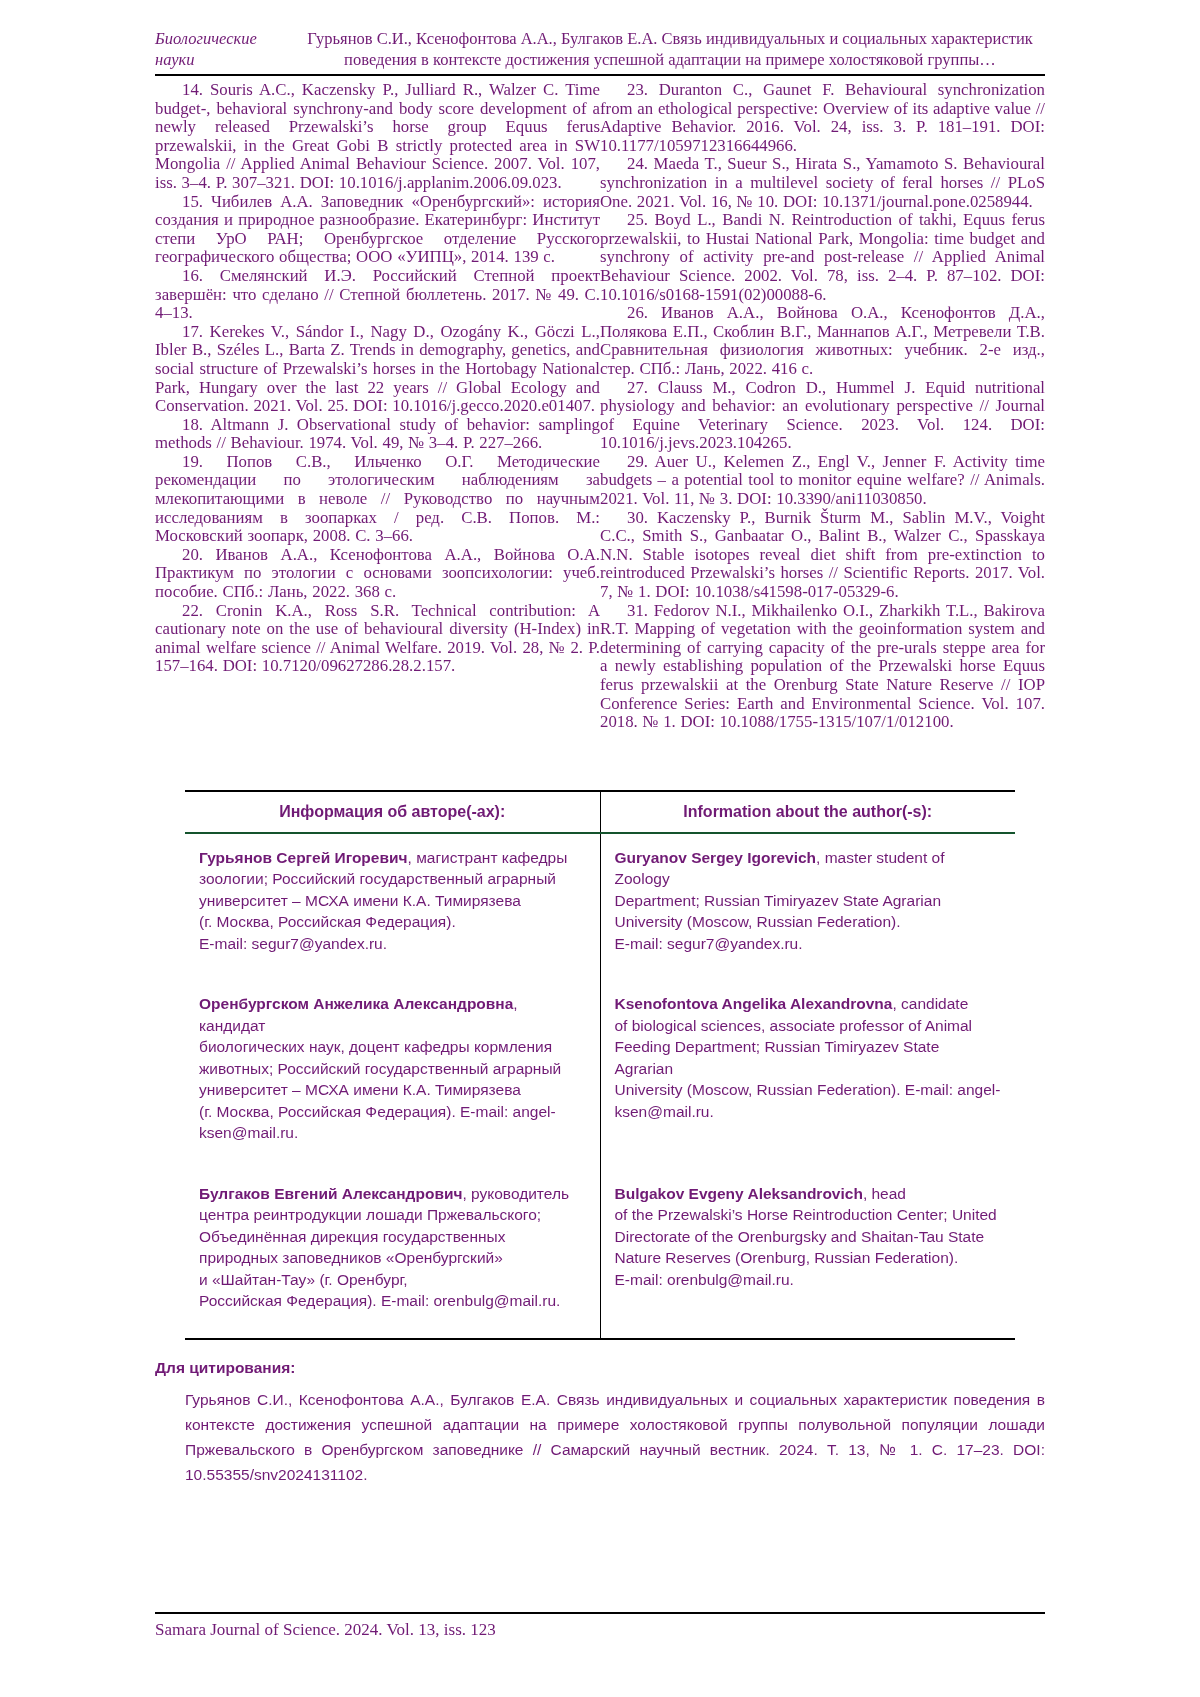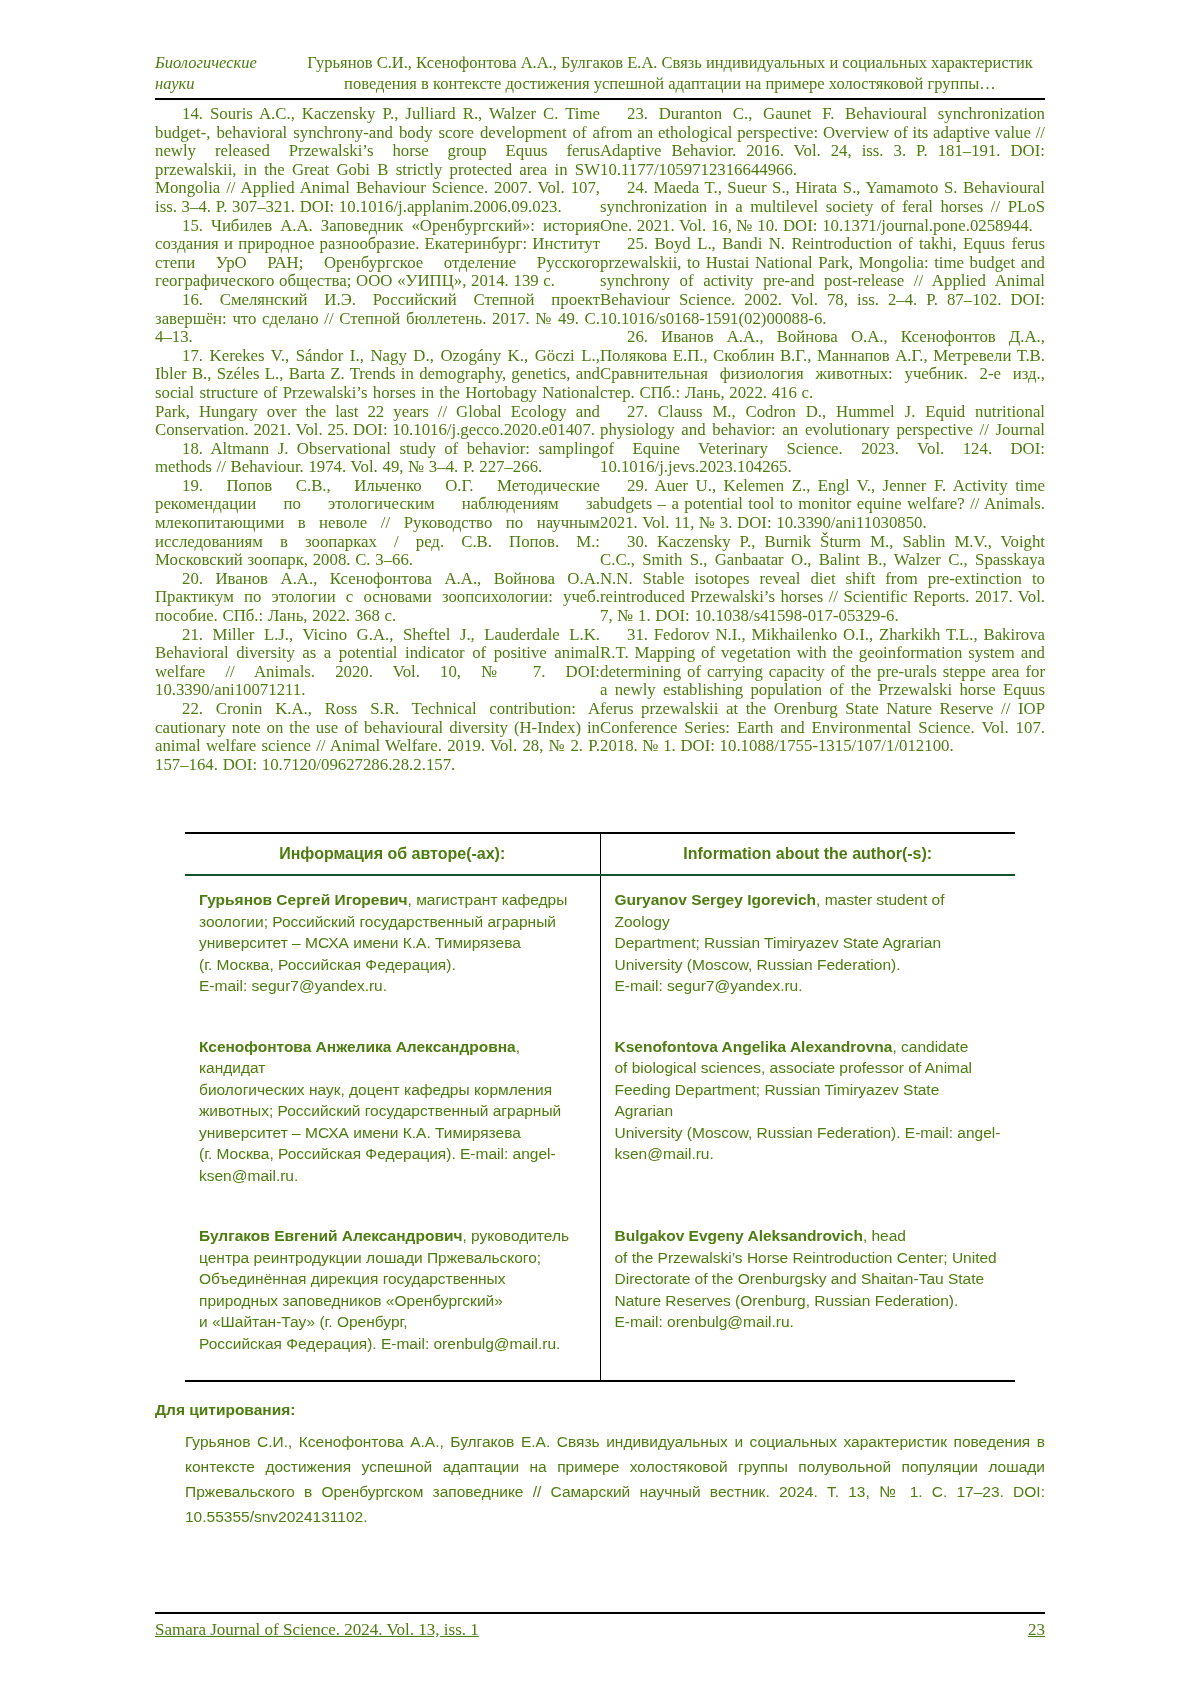--- a/index.html
+++ b/index.html
@@ -3,23 +3,23 @@
 <meta charset="utf-8">
 <style>
   html, body { margin: 0; padding: 0; background: #e8e8e8; }
   .page {
     position: relative;
     width: 1200px;
     height: 1697px;
     background: #ffffff;
     margin: 0 auto;
     font-family: "Liberation Serif", "DejaVu Serif", serif;
-    color: #4d7c0f;
+    color: #701a75;
     box-sizing: border-box;
-    padding: 52px 155px 0 155px;
+    padding: 28px 155px 0 155px;
     overflow: hidden;
   }
   
   .page-header { display: flex; align-items: flex-start; }
   .rubric {
     font-style: italic;
     font-size: 16.5px;
     line-height: 21px;
     white-space: pre-line;
     width: 140px;
@@ -88,24 +88,22 @@
   
   .page-footer {
     position: absolute;
     left: 155px;
     right: 155px;
     top: 1612px;
   }
   .footer-rule { border-top: 2.5px solid #000; }
   .footer-row {
     display: flex;
-    justify-content: space-between;
     font-size: 17px;
     margin-top: 6px;
-    text-decoration: underline;
   }
 </style>
 </head>
 <body>
 
 <div class="page">
 
   <header class="page-header">
     <div class="rubric">Биологические
 науки</div>
@@ -118,21 +116,20 @@
 
   <main class="refs">
     <div class="col">
       <p class="ref">14. Souris A.C., Kaczensky P., Julliard R., Walzer C. Time budget-, behavioral synchrony-and body score development of a newly released Przewalski’s horse group Equus ferus przewalskii, in the Great Gobi B strictly protected area in SW Mongolia // Applied Animal Behaviour Science. 2007. Vol. 107, iss. 3–4. P. 307–321. DOI: 10.1016/j.applanim.2006.09.023.</p>
       <p class="ref">15. Чибилев А.А. Заповедник «Оренбургский»: история создания и природное разнообразие. Екатеринбург: Институт степи УрО РАН; Оренбургское отделение Русского географического общества; ООО «УИПЦ», 2014. 139 с.</p>
       <p class="ref">16. Смелянский И.Э. Российский Степной проект завершён: что сделано // Степной бюллетень. 2017. № 49. С. 4–13.</p>
       <p class="ref">17. Kerekes V., Sándor I., Nagy D., Ozogány K., Göczi L., Ibler B., Széles L., Barta Z. Trends in demography, genetics, and social structure of Przewalski’s horses in the Hortobagy National Park, Hungary over the last 22 years // Global Ecology and Conservation. 2021. Vol. 25. DOI: 10.1016/j.gecco.2020.e01407.</p>
       <p class="ref">18. Altmann J. Observational study of behavior: sampling methods // Behaviour. 1974. Vol. 49, № 3–4. P. 227–266.</p>
       <p class="ref">19. Попов С.В., Ильченко О.Г. Методические рекомендации по этологическим наблюдениям за млекопитающими в неволе // Руководство по научным исследованиям в зоопарках / ред. С.В. Попов. М.: Московский зоопарк, 2008. С. 3–66.</p>
       <p class="ref">20. Иванов А.А., Ксенофонтова А.А., Войнова О.А. Практикум по этологии с основами зоопсихологии: учеб. пособие. СПб.: Лань, 2022. 368 с.</p>
-      <p class="ref">21. Miller L.J., Vicino G.A., Sheftel J., Lauderdale L.K. Behavioral diversity as a potential indicator of positive animal welfare // Animals. 2020. Vol. 10, № 7. DOI: 10.3390/ani10071211.</p>
       <p class="ref">22. Cronin K.A., Ross S.R. Technical contribution: A cautionary note on the use of behavioural diversity (H-Index) in animal welfare science // Animal Welfare. 2019. Vol. 28, № 2. P. 157–164. DOI: 10.7120/09627286.28.2.157.</p>
     </div>
     <div class="col">
       <p class="ref">23. Duranton C., Gaunet F. Behavioural synchronization from an ethological perspective: Overview of its adaptive value // Adaptive Behavior. 2016. Vol. 24, iss. 3. P. 181–191. DOI: 10.1177/1059712316644966.</p>
       <p class="ref">24. Maeda T., Sueur S., Hirata S., Yamamoto S. Behavioural synchronization in a multilevel society of feral horses // PLoS One. 2021. Vol. 16, № 10. DOI: 10.1371/journal.pone.0258944.</p>
       <p class="ref">25. Boyd L., Bandi N. Reintroduction of takhi, Equus ferus przewalskii, to Hustai National Park, Mongolia: time budget and synchrony of activity pre-and post-release // Applied Animal Behaviour Science. 2002. Vol. 78, iss. 2–4. P. 87–102. DOI: 10.1016/s0168-1591(02)00088-6.</p>
       <p class="ref">26. Иванов А.А., Войнова О.А., Ксенофонтов Д.А., Полякова Е.П., Скоблин В.Г., Маннапов А.Г., Метревели Т.В. Сравнительная физиология животных: учебник. 2-е изд., стер. СПб.: Лань, 2022. 416 с.</p>
       <p class="ref">27. Clauss M., Codron D., Hummel J. Equid nutritional physiology and behavior: an evolutionary perspective // Journal of Equine Veterinary Science. 2023. Vol. 124. DOI: 10.1016/j.jevs.2023.104265.</p>
       <p class="ref">29. Auer U., Kelemen Z., Engl V., Jenner F. Activity time budgets – a potential tool to monitor equine welfare? // Animals. 2021. Vol. 11, № 3. DOI: 10.3390/ani11030850.</p>
       <p class="ref">30. Kaczensky P., Burnik Šturm M., Sablin M.V., Voight C.C., Smith S., Ganbaatar O., Balint B., Walzer C., Spasskaya N.N. Stable isotopes reveal diet shift from pre-extinction to reintroduced Przewalski’s horses // Scientific Reports. 2017. Vol. 7, № 1. DOI: 10.1038/s41598-017-05329-6.</p>
@@ -153,21 +150,21 @@
 зоологии; Российский государственный аграрный
 университет – МСХА имени К.А. Тимирязева
 (г. Москва, Российская Федерация).
 E-mail: segur7@yandex.ru.</span></td>
         <td><span class="b">Guryanov Sergey Igorevich</span><span>, master student of Zoology
 Department; Russian Timiryazev State Agrarian
 University (Moscow, Russian Federation).
 E-mail: segur7@yandex.ru.</span></td>
       </tr>
       <tr>
-        <td><span class="b">Ксенофонтова Анжелика Александровна</span><span>, кандидат
+        <td><span class="b">Оренбургском Анжелика Александровна</span><span>, кандидат
 биологических наук, доцент кафедры кормления
 животных; Российский государственный аграрный
 университет – МСХА имени К.А. Тимирязева
 (г. Москва, Российская Федерация). E-mail: angel-
 ksen@mail.ru.</span></td>
         <td><span class="b">Ksenofontova Angelika Alexandrovna</span><span>, candidate
 of biological sciences, associate professor of Animal
 Feeding Department; Russian Timiryazev State Agrarian
 University (Moscow, Russian Federation). E-mail: angel-
 ksen@mail.ru.</span></td>

